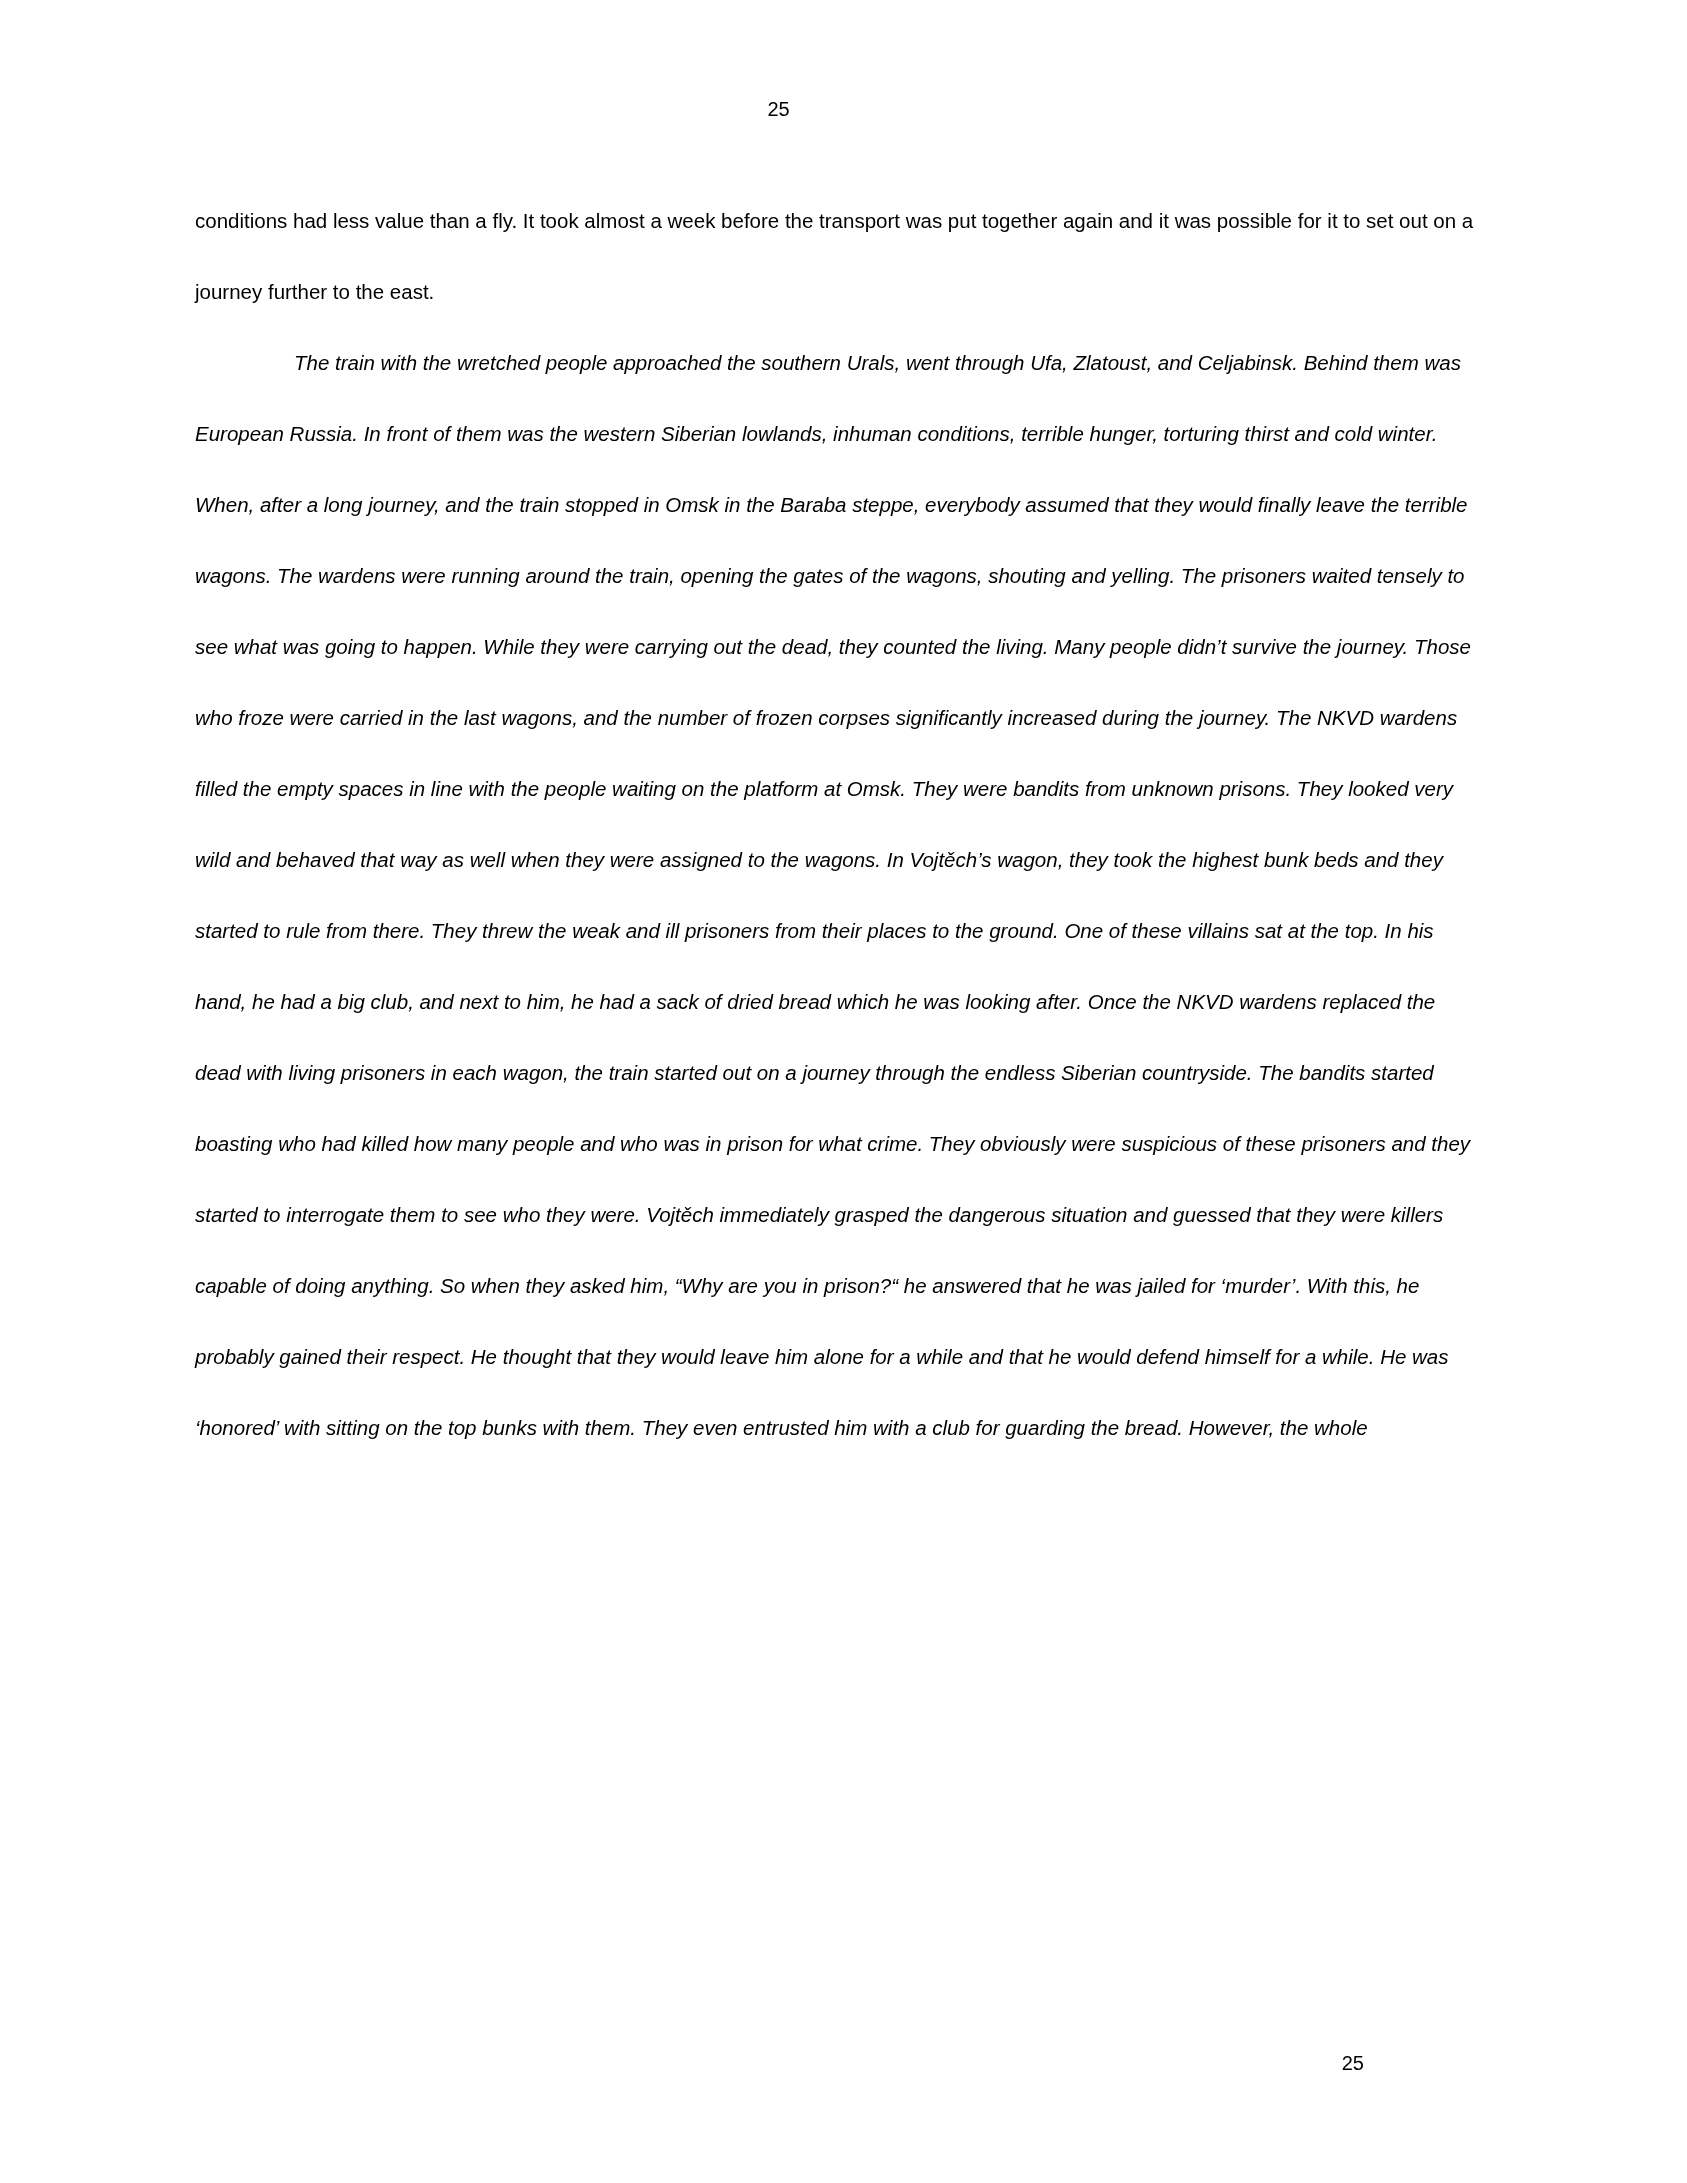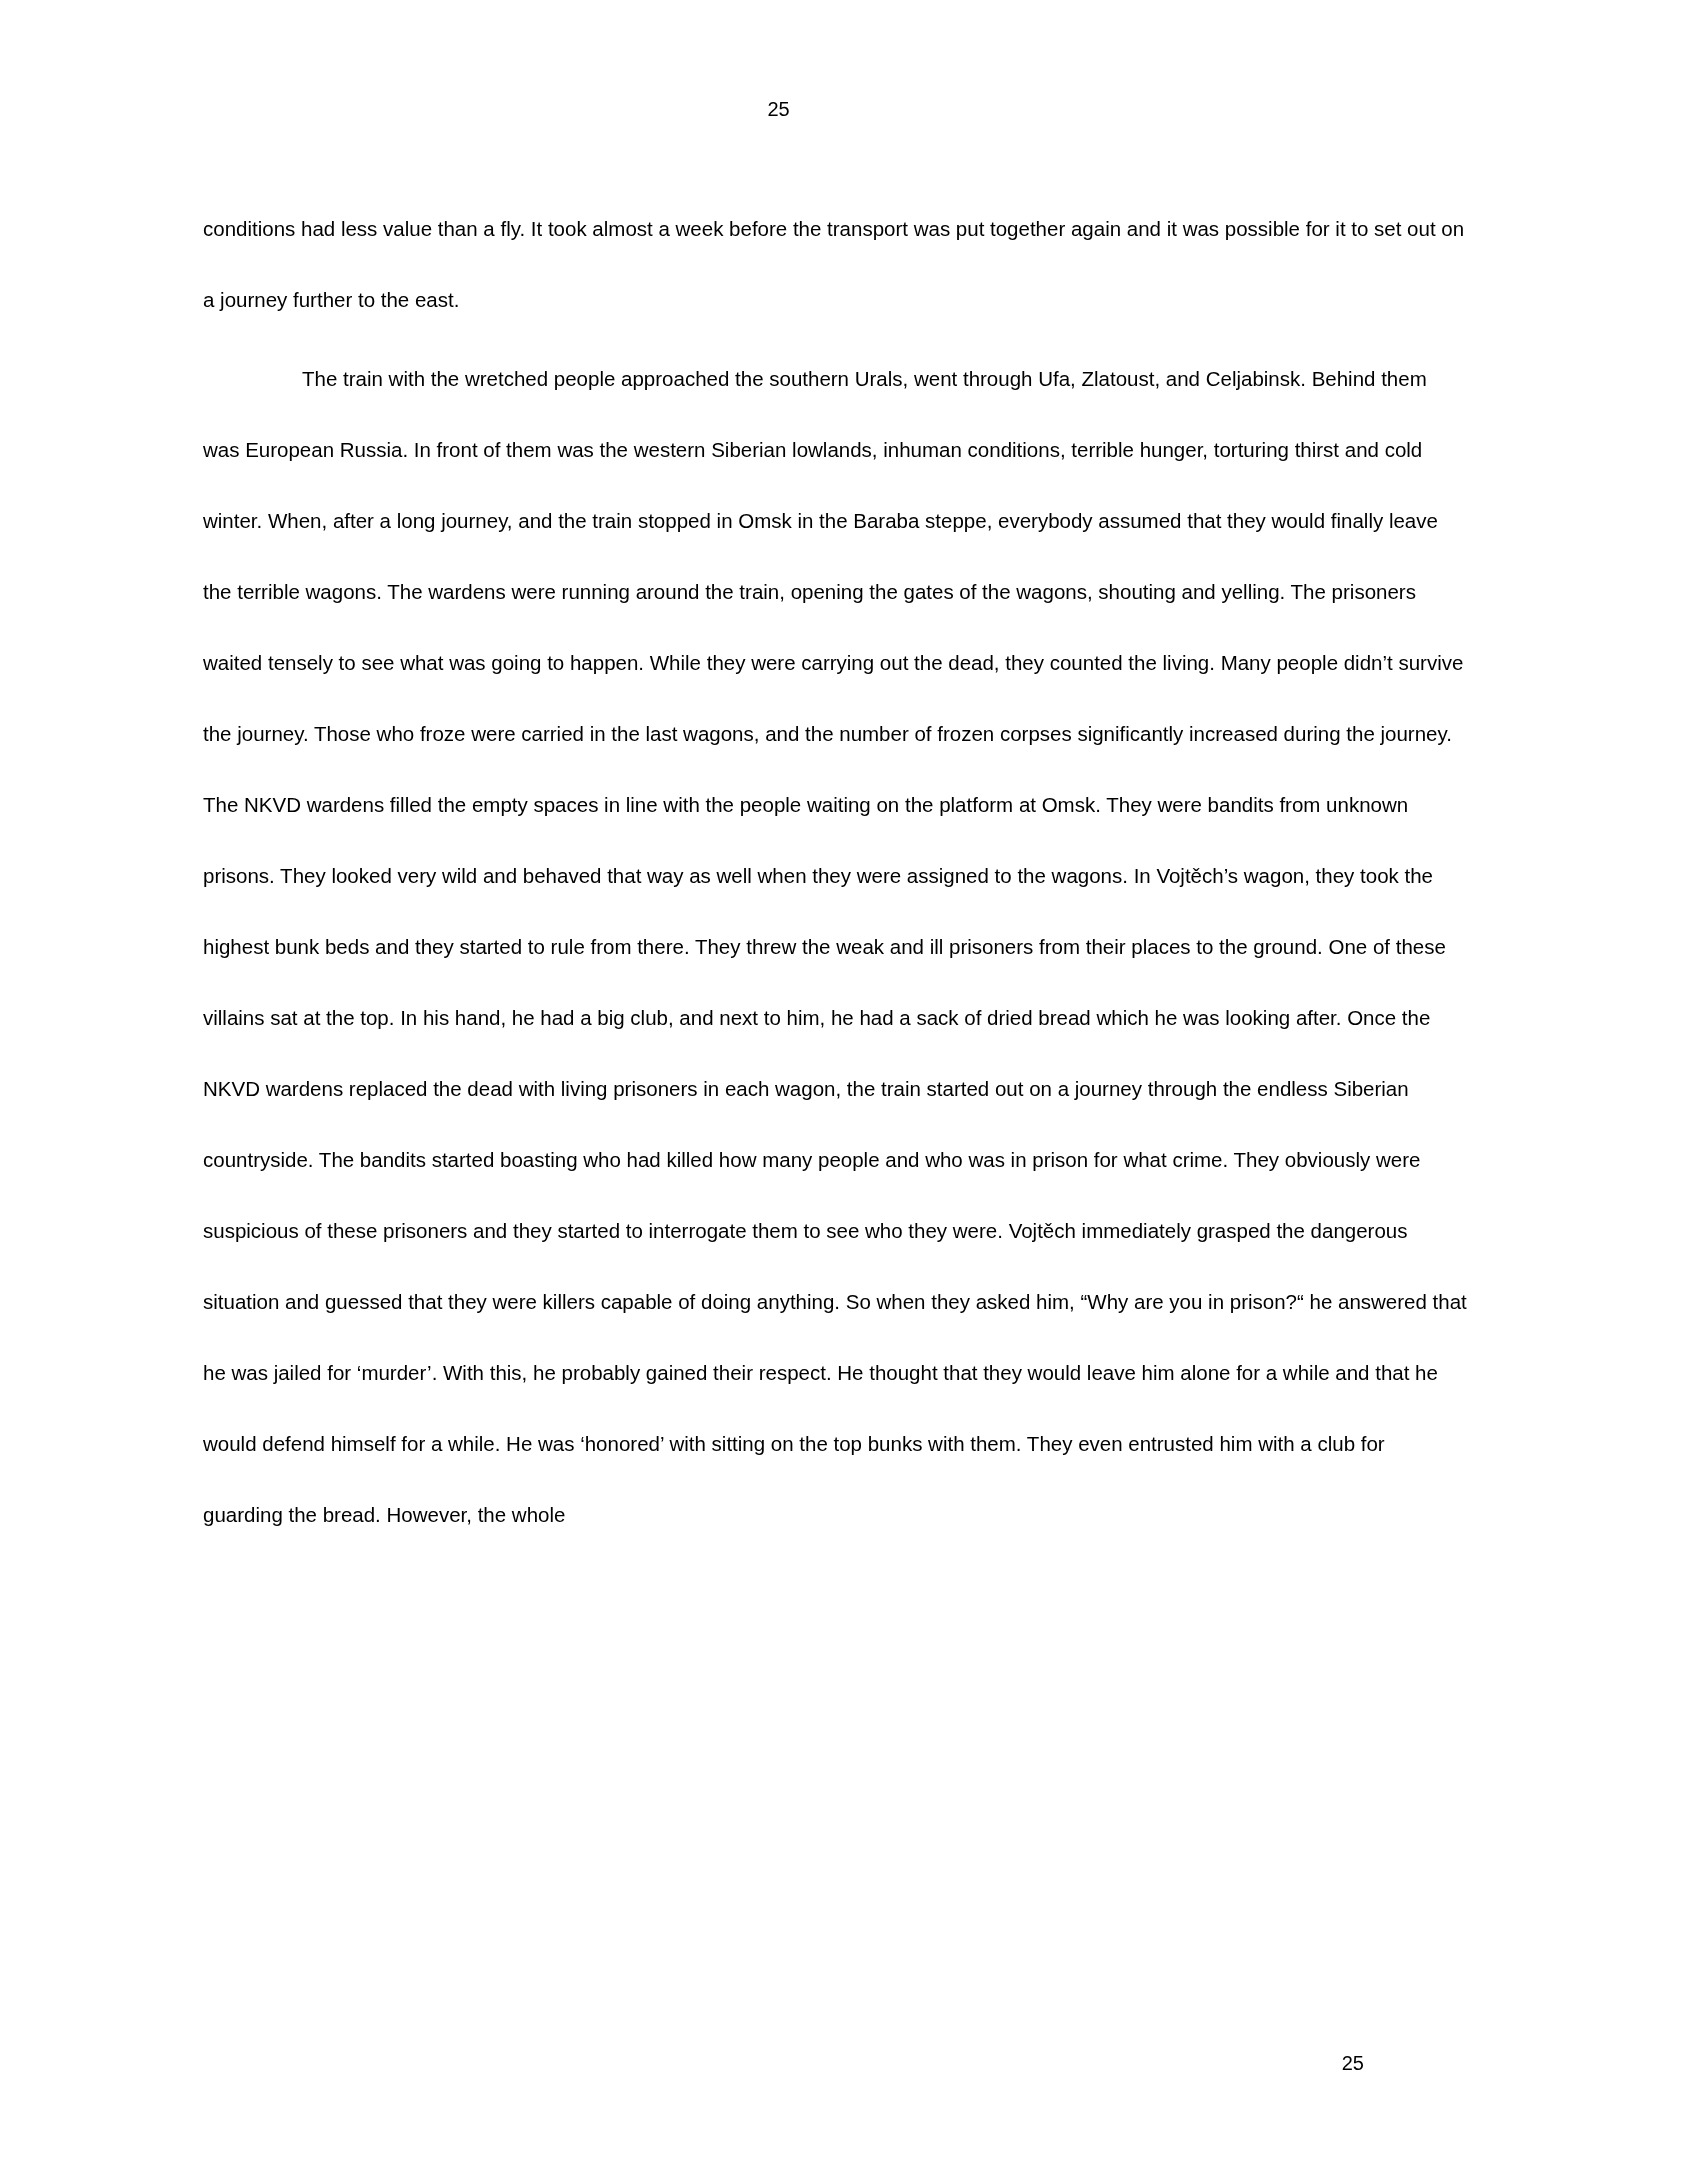--- a/index.html
+++ b/index.html
@@ -29,25 +29,26 @@
   .body-block {
     position: absolute;
     top: 185px;
     left: 195px;
     width: 1280px;
   }
   .para {
     font-size: 20.5px;
     line-height: 71px;
     text-align: left;
-    margin: 8px;
+    margin: 0;
     white-space: normal;
   }
   .para.indent {
     text-indent: 99px;
+    font-style: italic;
   }
   .page-number-bottom {
     position: absolute;
     bottom: 110px;
     right: 193px;
     font-size: 20px;
     line-height: 1;
   }
 </style>
 </head>

